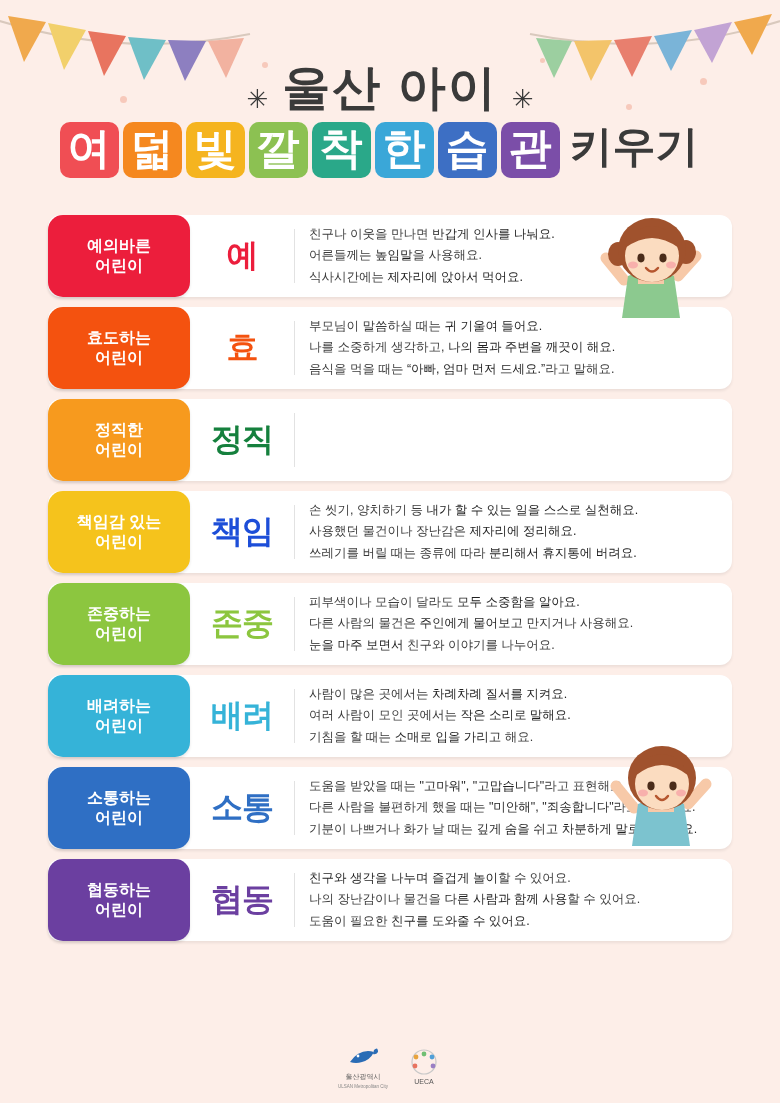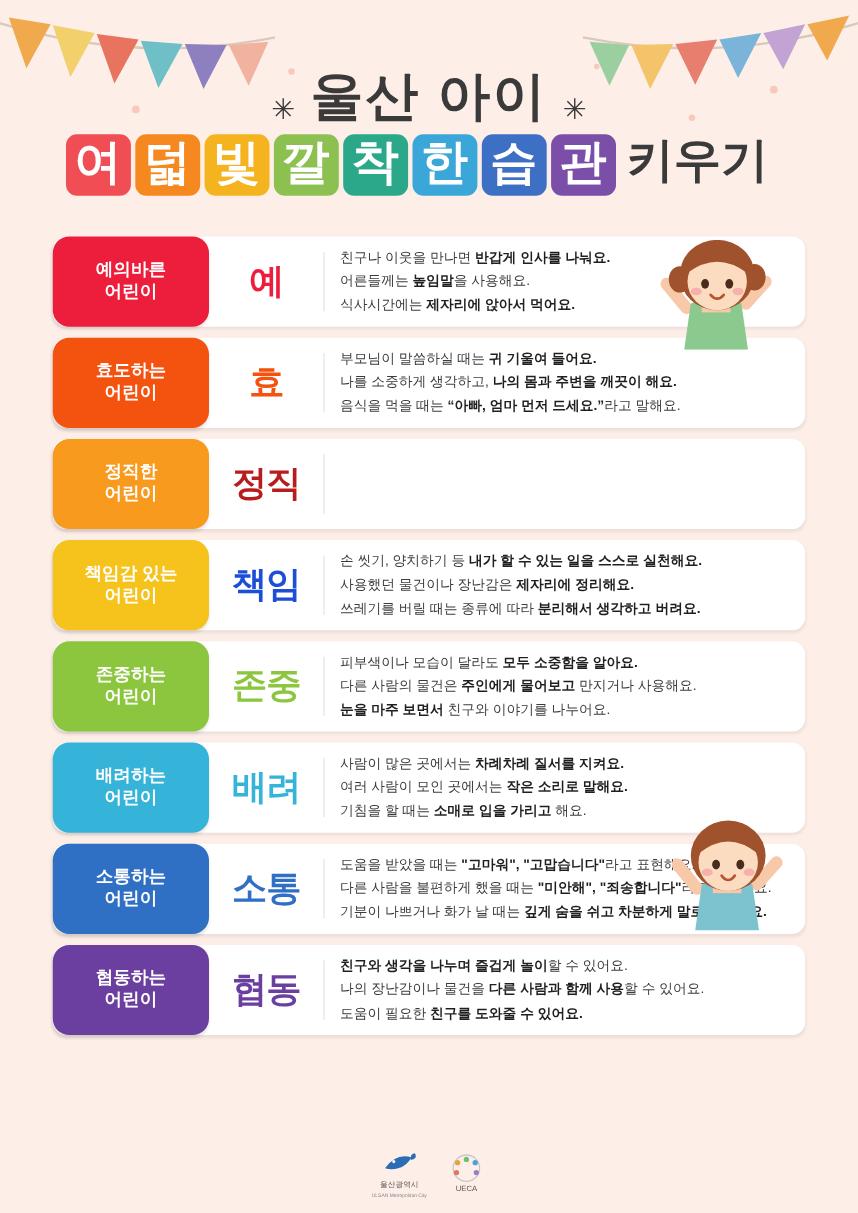--- a/index.html
+++ b/index.html
@@ -107,21 +107,21 @@
     flex: 1 1 auto;
     padding: 10px 12px 10px 14px;
     display: flex; flex-direction: column; justify-content: center;
   }
   .line {
     font-size: 12.5px;
     color: #3b3b3b;
     line-height: 1.72;
     white-space: nowrap;
   }
-  .line b { font-weight: bold; color: #1f1f1f; }
+  .line b { font-weight: normal; color: #1f1f1f; }
 
   
   .char { position: absolute; z-index: 3; }
 
   
   .footer {
     position: absolute; bottom: 14px; left: 0; width: 780px;
     display: flex; align-items: center; justify-content: center; gap: 18px;
   }
   .logo-block { display: flex; flex-direction: column; align-items: center; gap: 2px; }
@@ -190,32 +190,32 @@
         <div class="sep"></div>
         <div class="lines">
           <div class="line">부모님이 말씀하실 때는 <b>귀 기울여 들어요.</b></div>
           <div class="line">나를 소중하게 생각하고, <b>나의 몸과 주변을 깨끗이 해요.</b></div>
           <div class="line">음식을 먹을 때는 <b>“아빠, 엄마 먼저 드세요.”</b>라고 말해요.</div>
         </div>
       </div>
       <div class="row">
         <div class="row-card"></div>
         <div class="tab" style="background: rgb(247, 154, 30);">정직한<br>어린이</div>
-        <div class="keyword" style="color: #b91c1c; text-align: right;">정직</div>
+        <div class="keyword" style="color: #15803d; text-align: right;">정직</div>
         <div class="sep"></div>
       </div>
       <div class="row">
         <div class="row-card"></div>
         <div class="tab" style="background: rgb(245, 195, 28);">책임감 있는<br>어린이</div>
         <div class="keyword" style="color: #1d4ed8;">책임</div>
         <div class="sep"></div>
         <div class="lines">
           <div class="line">손 씻기, 양치하기 등 <b>내가 할 수 있는 일을 스스로 실천해요.</b></div>
           <div class="line">사용했던 물건이나 장난감은 <b>제자리에 정리해요.</b></div>
-          <div class="line">쓰레기를 버릴 때는 종류에 따라 <b>분리해서 생각하고 버려요.</b></div>
+          <div class="line">쓰레기를 버릴 때는 종류에 따라 <b>분리해서 휴지통에 버려요.</b></div>
         </div>
       </div>
       <div class="row">
         <div class="row-card"></div>
         <div class="tab" style="background: rgb(140, 198, 63);">존중하는<br>어린이</div>
         <div class="keyword" style="color: rgb(140, 198, 63);">존중</div>
         <div class="sep"></div>
         <div class="lines">
           <div class="line">피부색이나 모습이 달라도 <b>모두 소중함을 알아요.</b></div>
           <div class="line">다른 사람의 물건은 <b>주인에게 물어보고</b> 만지거나 사용해요.</div>

